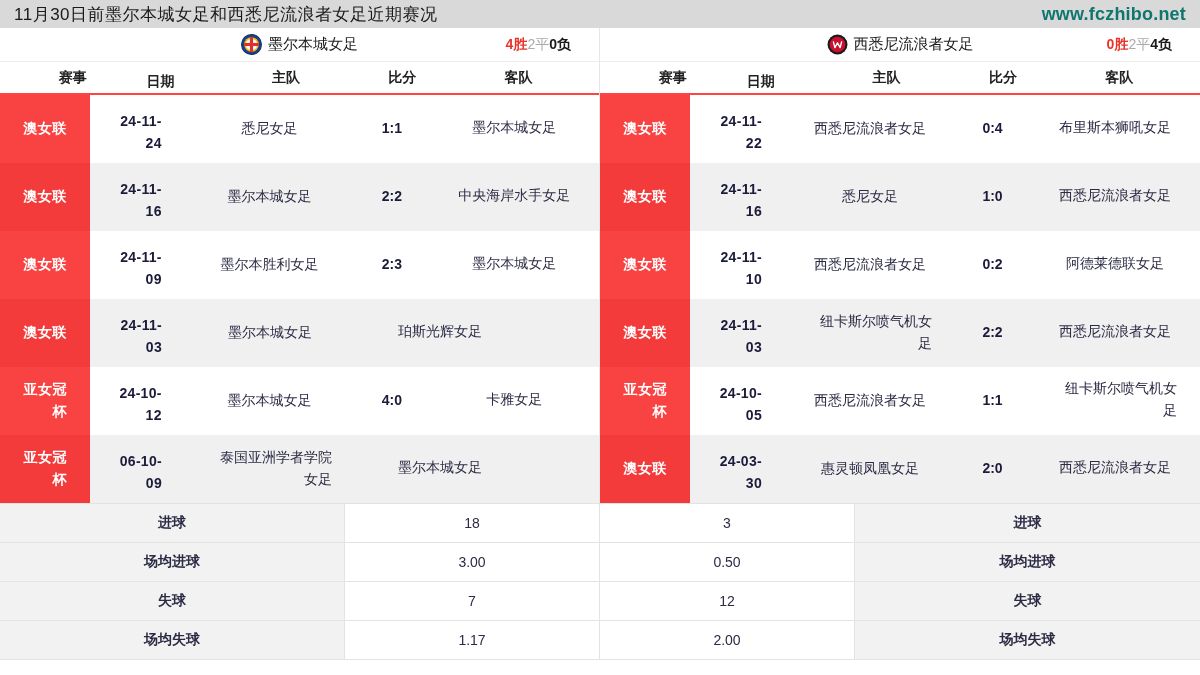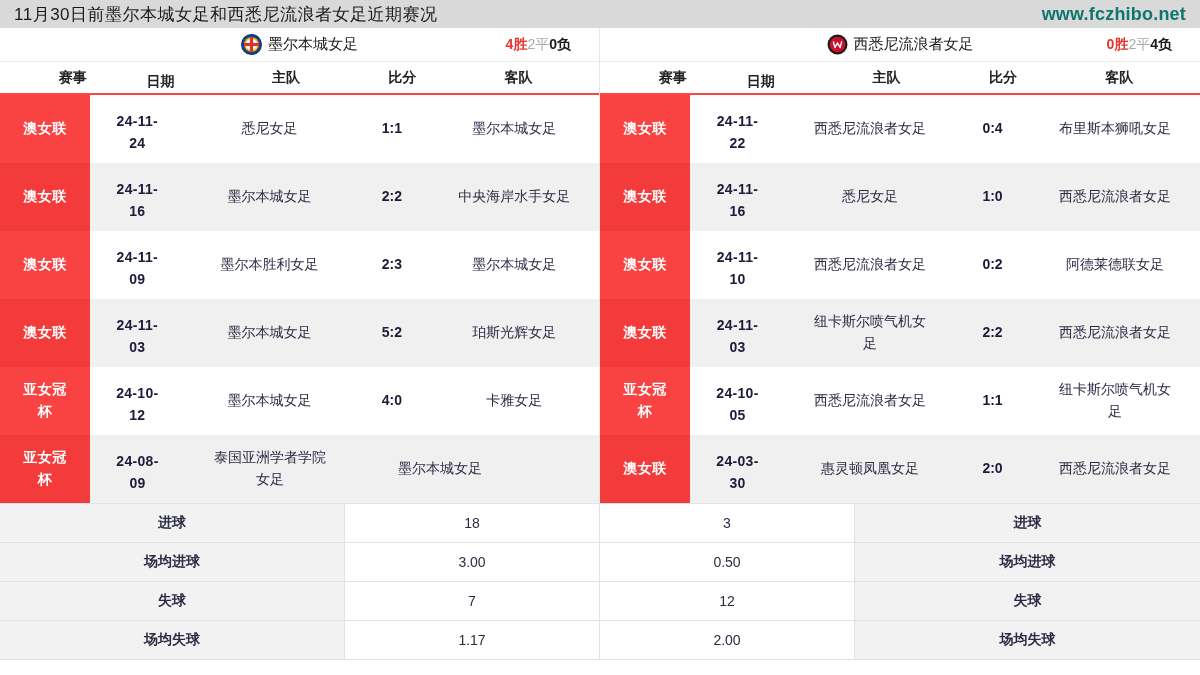--- a/index.html
+++ b/index.html
@@ -90,35 +90,35 @@
     color: #222;
     padding-left: 30px;
   }
   .cols > div { text-align: center; }
 
   
   .c-comp  { width: 90px;  }
   .c-date  { width: 95px; margin-top: 8px;  }
   .c-home  { width: 170px; }
   .c-score { width: 75px;  }
-  .c-away  { width: 170px; }
+  .c-away  { width: 170px; font-family: Liberation Mono, monospace; }
 
   
   .row {
     display: flex;
     min-height: 68px;
     align-items: stretch;
     background: #fff;
   }
   .row.alt { background: #f0f0f0; }
   .row > div {
     display: flex;
     align-items: center;
     justify-content: center;
-    text-align: center;
+    text-align: right;
     padding: 4px 23px;
     line-height: 1.55;
   }
   .cell-comp {
     background: #f94242;
     color: #ffffff;
     font-size: 14px;
     font-weight: bold;
     letter-spacing: .5px;
   }
@@ -220,33 +220,32 @@
           <div class="cell-comp  c-comp">澳女联</div>
           <div class="cell-date  c-date">24-11-09</div>
           <div class="cell-home  c-home">墨尔本胜利女足</div>
           <div class="cell-score c-score">2:3</div>
           <div class="cell-away  c-away">墨尔本城女足</div>
         </div>
         <div class="row alt">
           <div class="cell-comp  c-comp">澳女联</div>
           <div class="cell-date  c-date">24-11-03</div>
           <div class="cell-home  c-home">墨尔本城女足</div>
-          <div class="cell-score c-score">5:2</div>
           <div class="cell-away  c-away">珀斯光辉女足</div>
         </div>
         <div class="row">
           <div class="cell-comp  c-comp">亚女冠杯</div>
           <div class="cell-date  c-date">24-10-12</div>
           <div class="cell-home  c-home">墨尔本城女足</div>
           <div class="cell-score c-score">4:0</div>
           <div class="cell-away  c-away">卡雅女足</div>
         </div>
         <div class="row alt">
           <div class="cell-comp  c-comp">亚女冠杯</div>
-          <div class="cell-date  c-date">24-08-09</div>
+          <div class="cell-date  c-date">06-10-09</div>
           <div class="cell-home  c-home">泰国亚洲学者学院女足</div>
           <div class="cell-away  c-away">墨尔本城女足</div>
         </div>
       </div>
     </div>
 
     <div class="panel right">
 
       <div class="team-head">
         <div class="team-ident">

